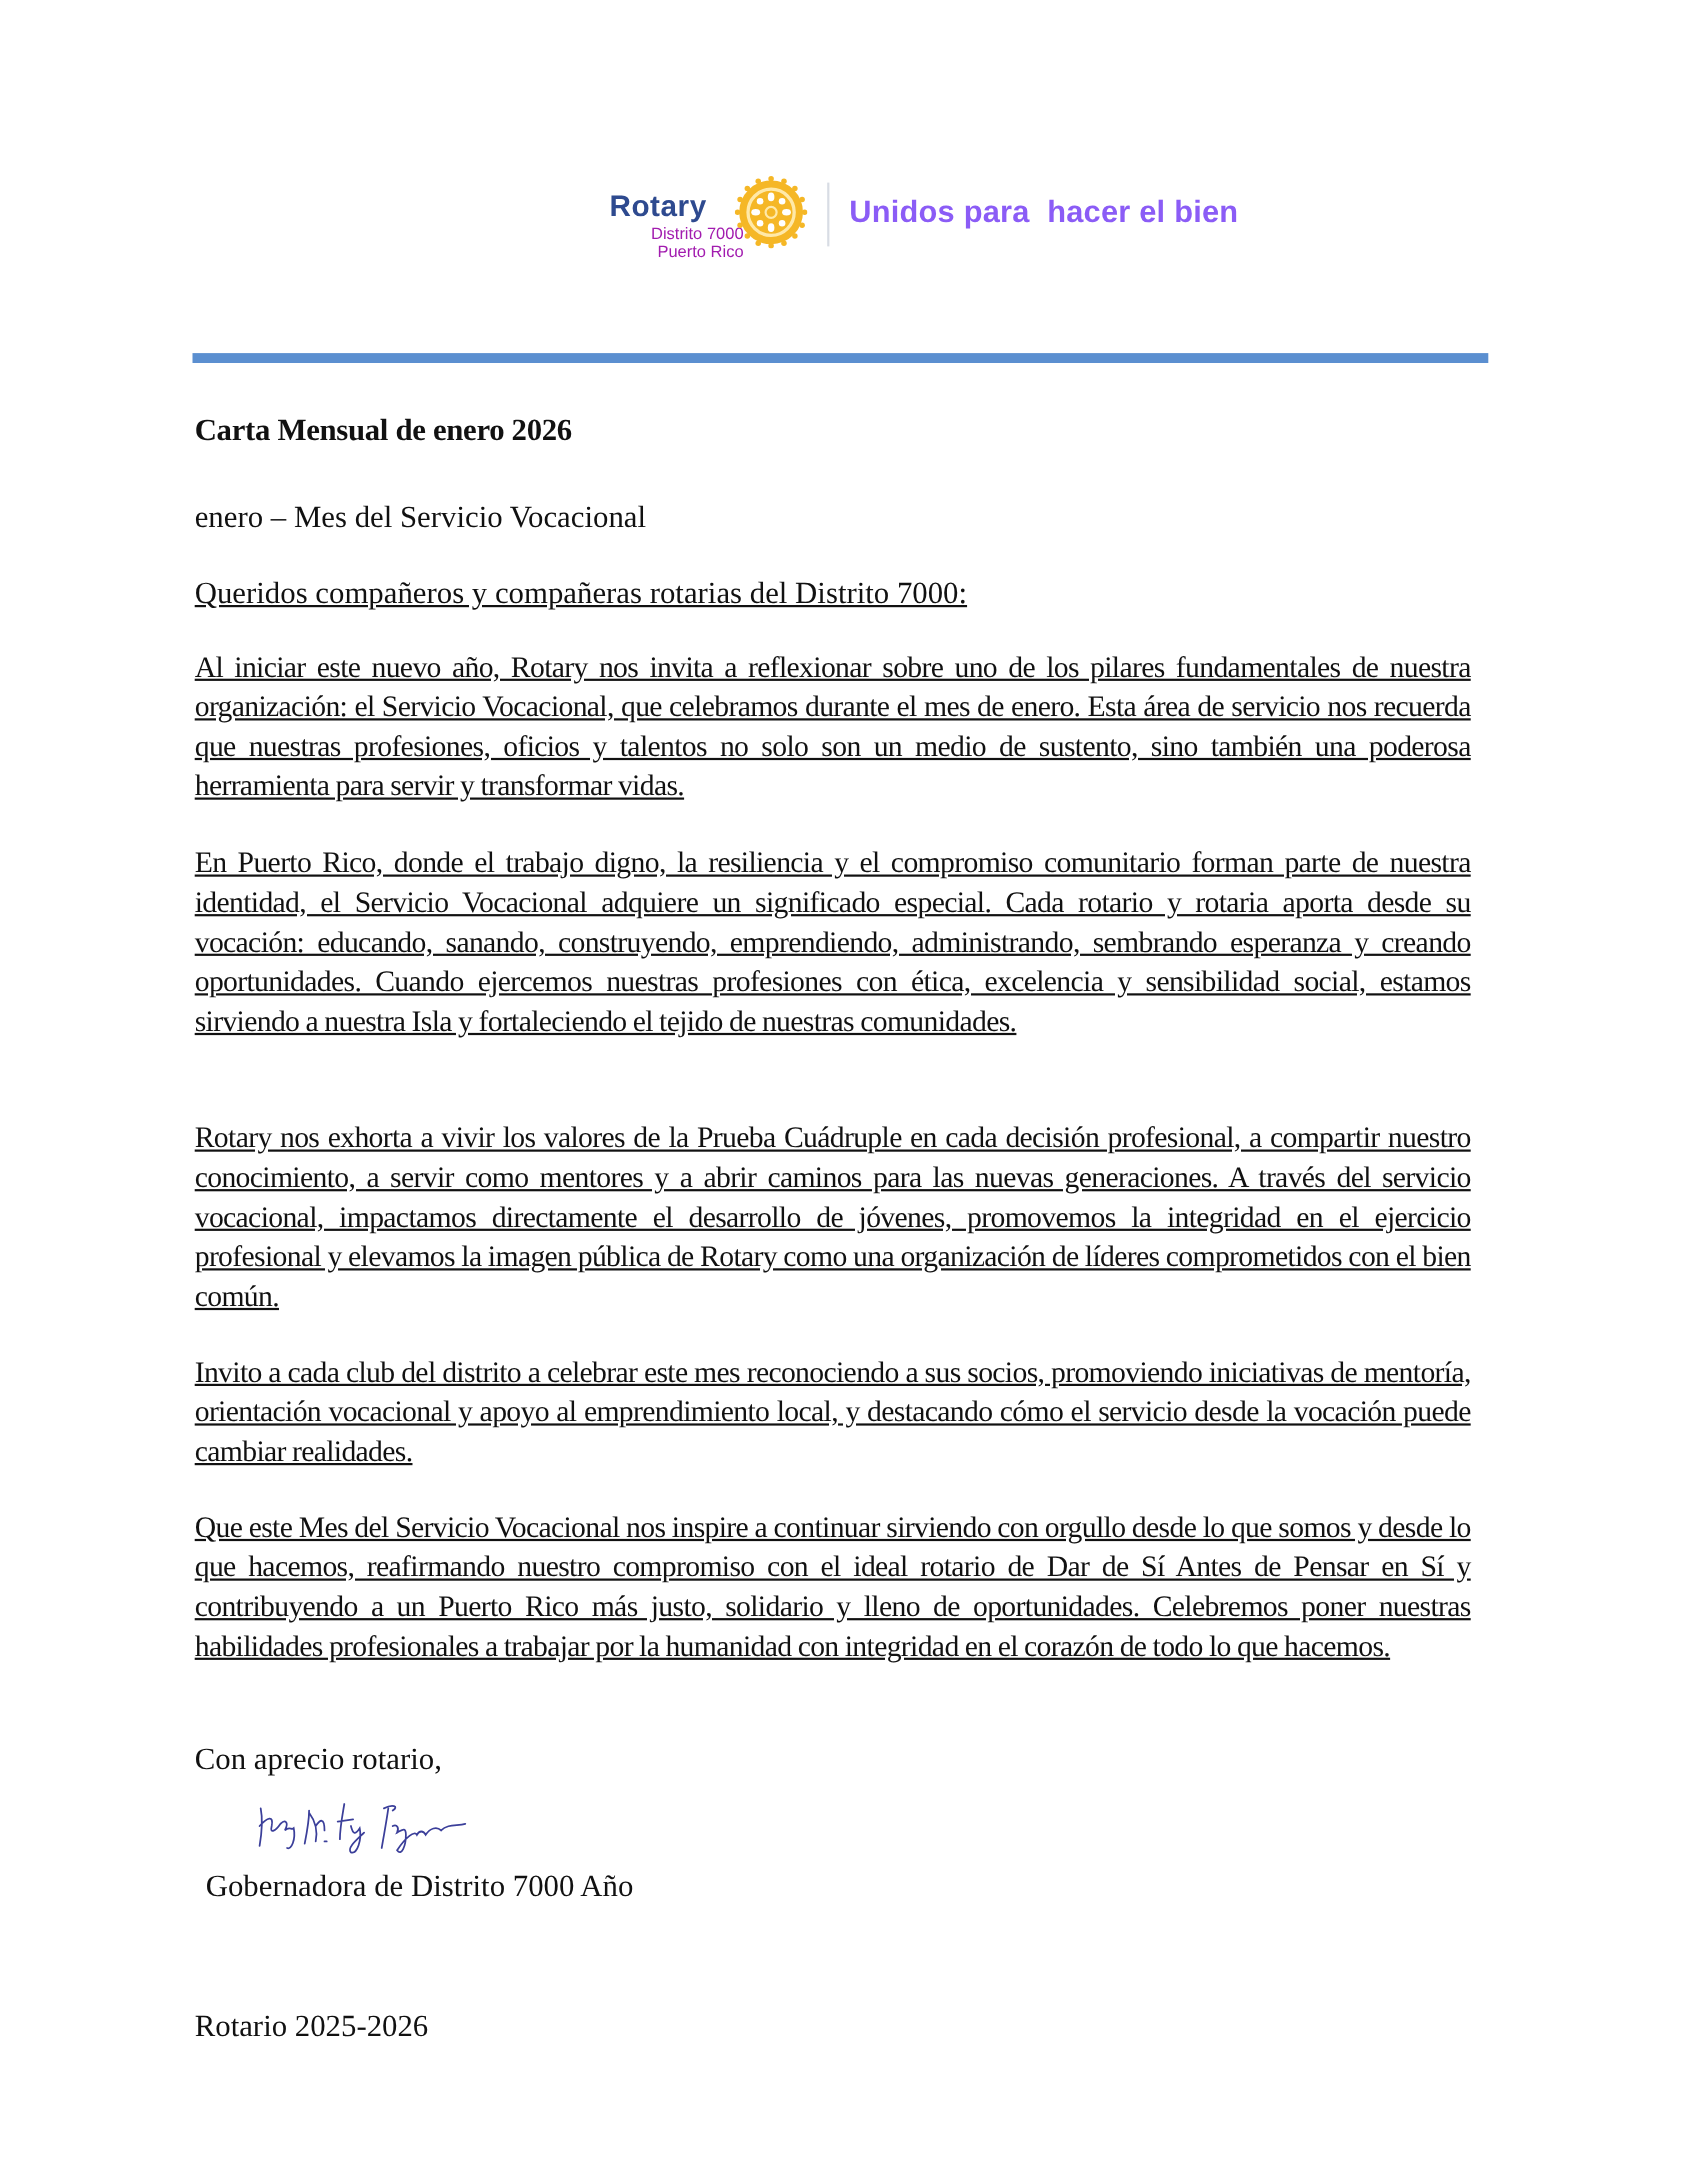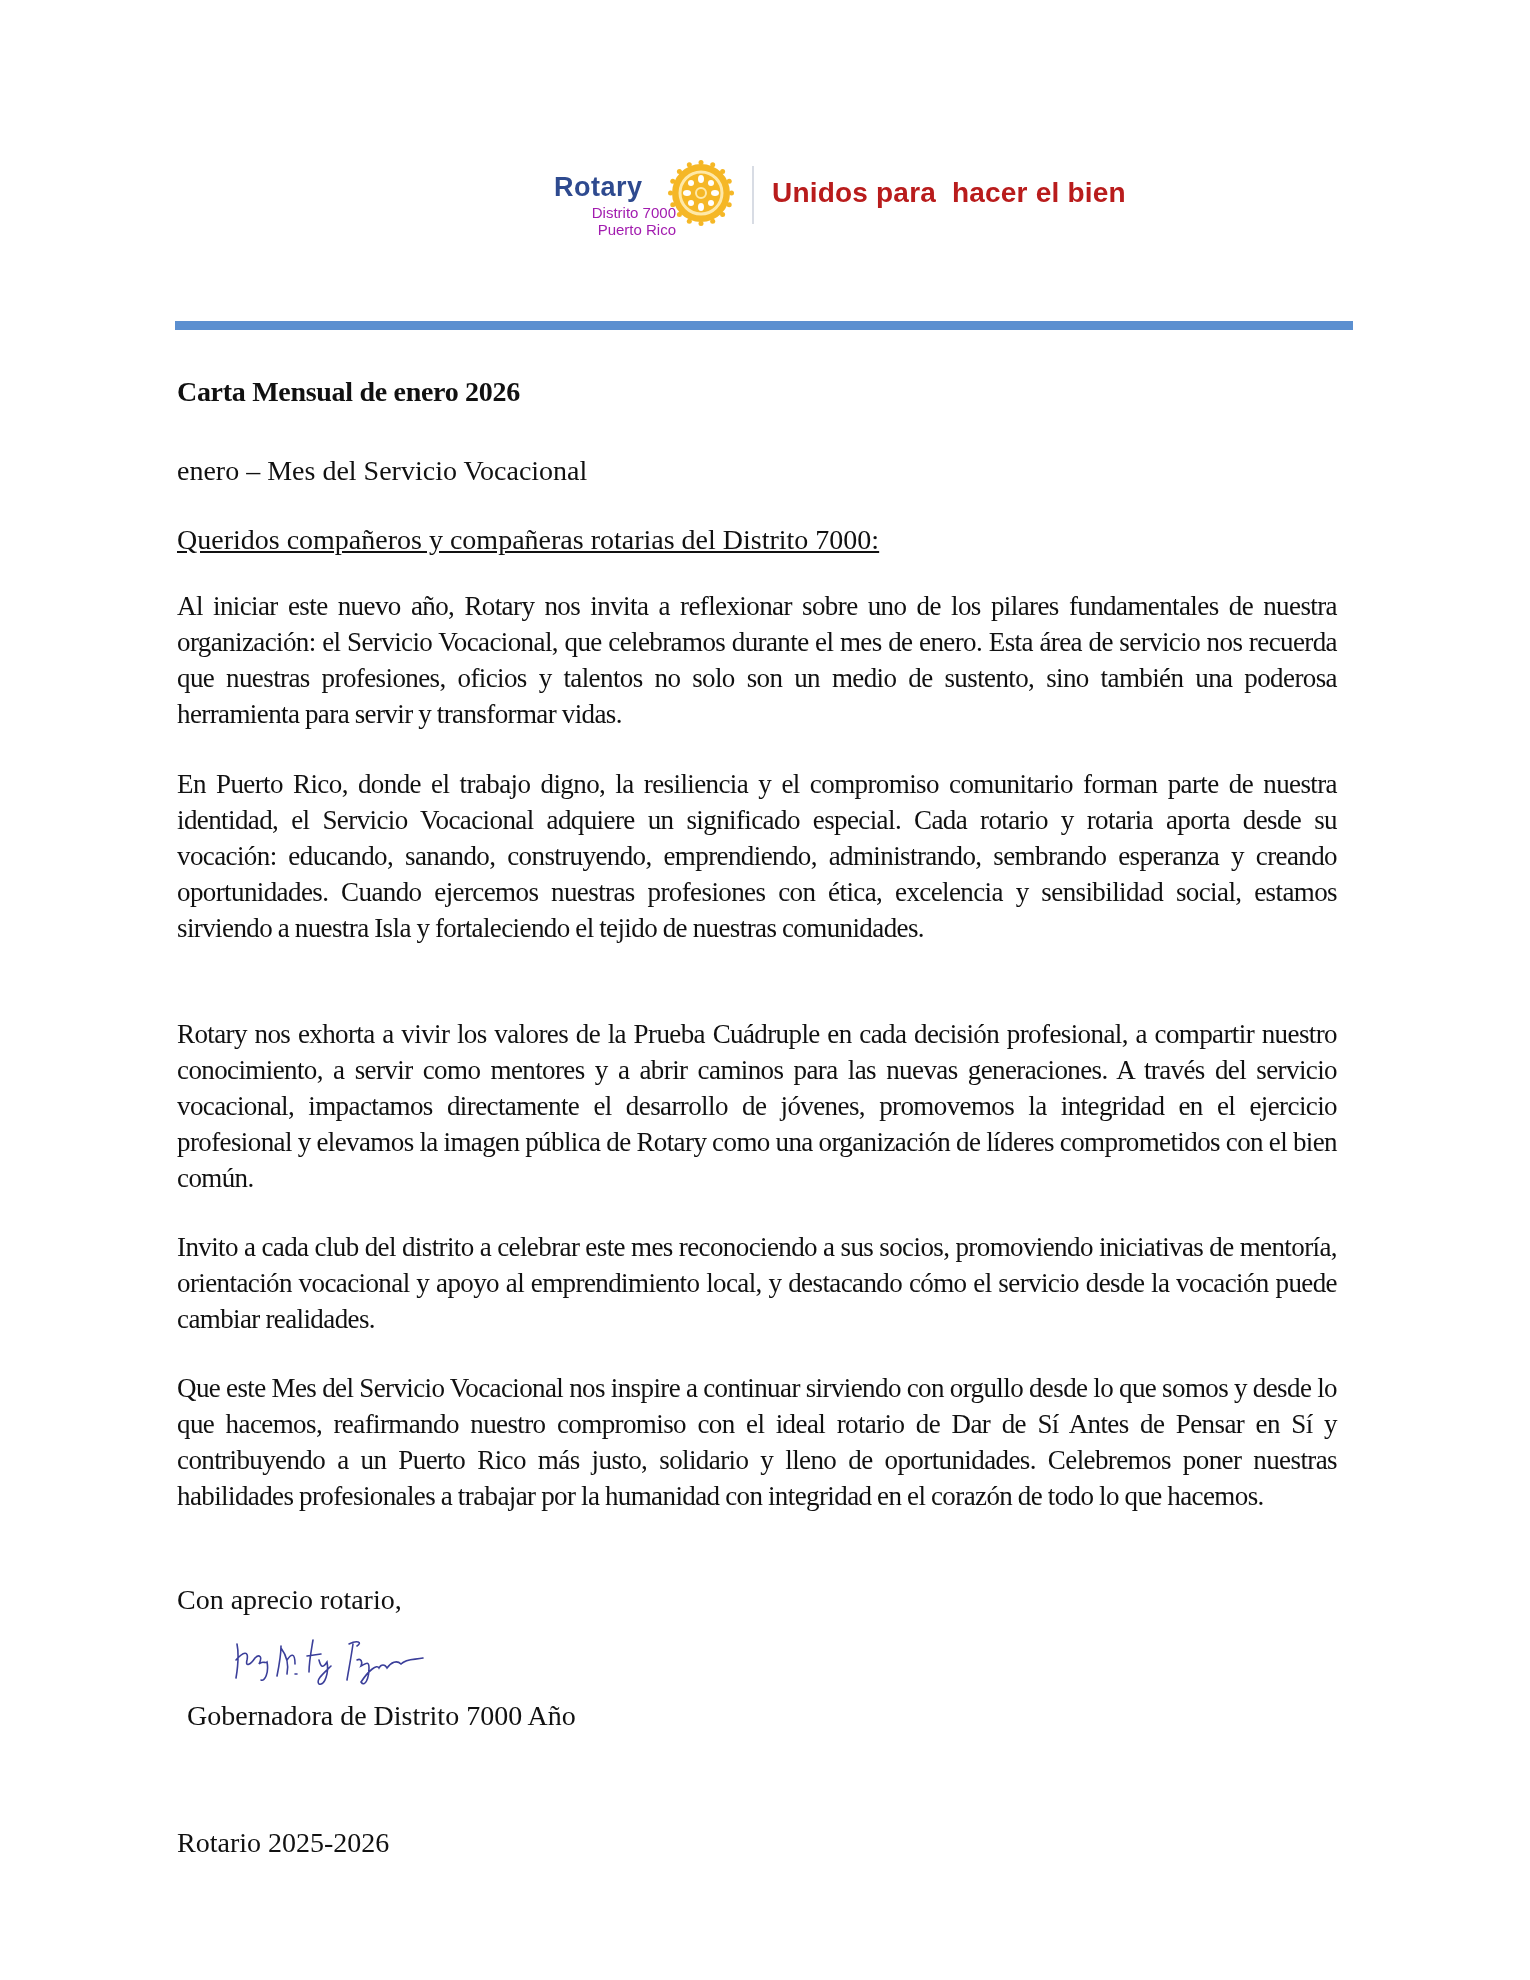--- a/index.html
+++ b/index.html
@@ -6,29 +6,29 @@
   body { width: 1530px; height: 1980px; position: relative; overflow: hidden;
          font-family: "Liberation Serif", "DejaVu Serif", serif; color: #111; }
   .logo { position: absolute; left: 540px; top: 160px; width: 640px; height: 90px; }
   .rotary-word { position: absolute; left: 14px; top: 12px; font-family: "Liberation Sans", "DejaVu Sans", sans-serif;
                  font-weight: bold; font-size: 27px; color: #2e4a8f; letter-spacing: 0.5px; text-align: center; }
   .distrito { position: absolute; left: 6px; top: 44px; font-family: "Liberation Sans", "DejaVu Sans", sans-serif;
               font-size: 15px; color: #a21caf; line-height: 17px; text-align: right; width: 130px; }
   .wheel { position: absolute; left: 128px; top: 0px; width: 66px; height: 66px; }
   .divider { position: absolute; left: 212px; top: 6px; width: 2px; height: 58px; background: #d8dce4; }
   .tagline { position: absolute; left: 232px; top: 17px; font-family: "Liberation Sans", "DejaVu Sans", sans-serif;
-             font-weight: bold; font-size: 28px; color: #b91c1c; white-space: pre; letter-spacing: 0.2px; }
+             font-weight: bold; font-size: 28px; color: #8b5cf6; white-space: pre; letter-spacing: 0.2px; }
   .rule { position: absolute; left: 175px; top: 321px; width: 1178px; height: 9px; background: #5b8fd0; }
   .content { position: absolute; left: 177px; top: 0; width: 1160px; }
   .title { position: absolute; left: 0; top: 376px; font-size: 28px; font-weight: bold; white-space: nowrap;
            letter-spacing: -0.3px; }
   .line { position: absolute; left: 0; white-space: nowrap; font-size: 28px; text-align: center; }
   .para { position: absolute; left: 0; width: 1160px; font-size: 27px; line-height: 36px;
           text-align: justify; letter-spacing: -0.6px; word-spacing: -0.5px;
-          transform-origin: left top; }
+          transform-origin: left top; text-decoration: underline; }
   .signature { position: absolute; left: 52px; top: 1630px; width: 200px; height: 60px; }
   .closing-line { position: absolute; left: 0; font-size: 28px; white-space: nowrap; }
 </style>
 </head>
 <body>
 
 <div class="logo">
   <span class="rotary-word">Rotary</span>
   <div class="distrito">
     <div>Distrito 7000</div>

